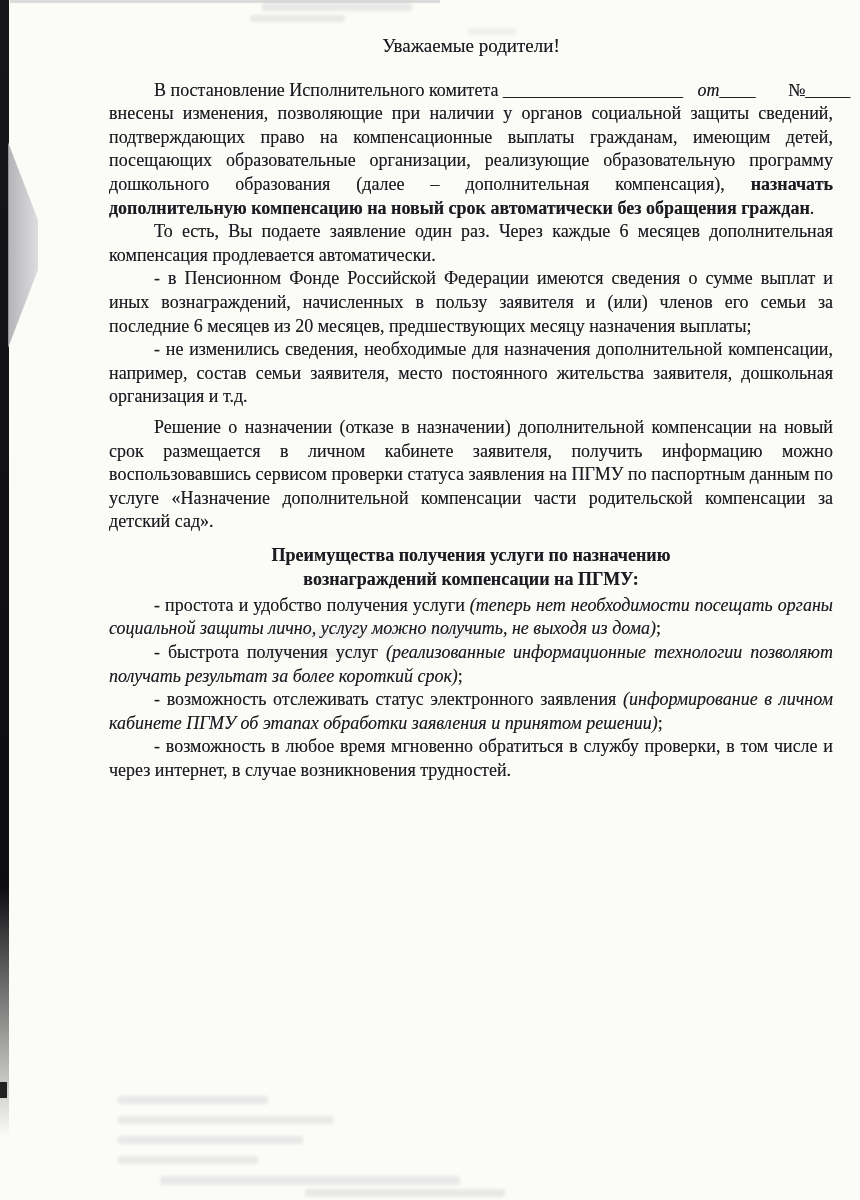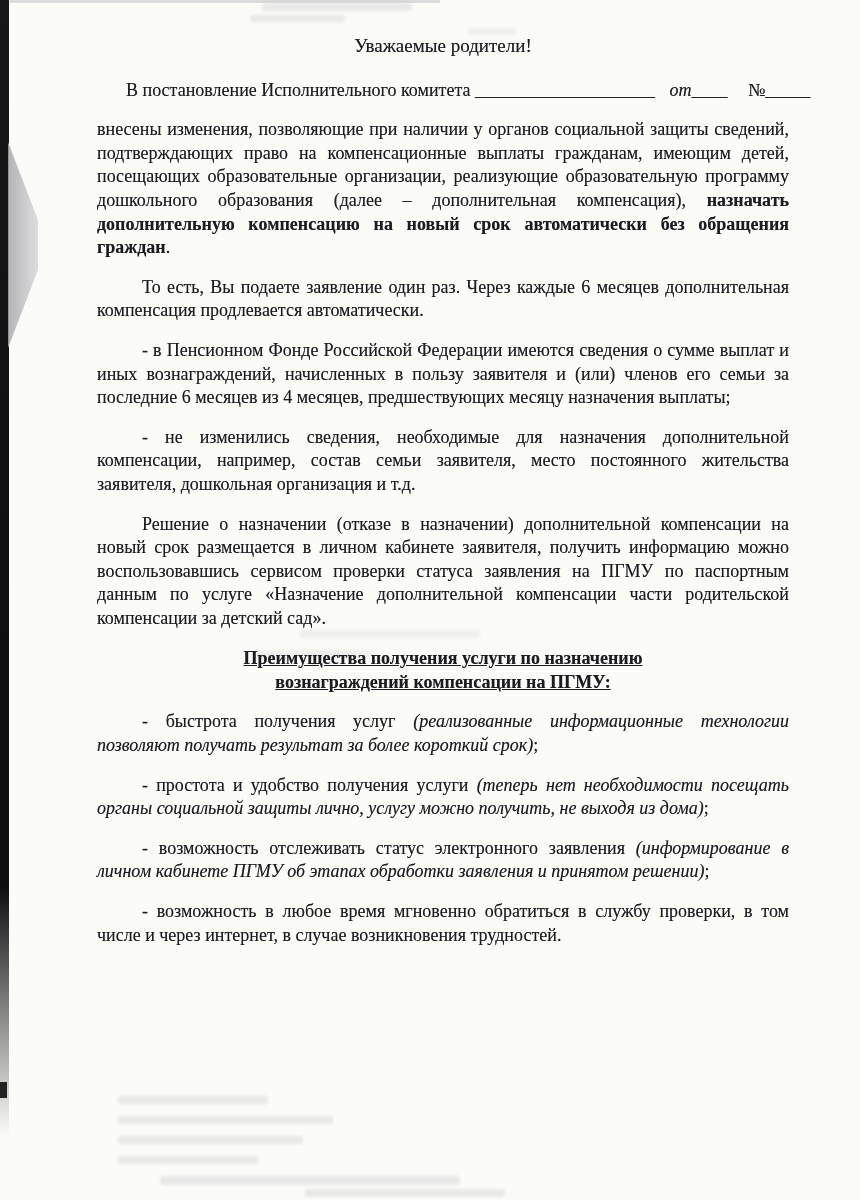--- a/index.html
+++ b/index.html
@@ -19,36 +19,36 @@
     background: linear-gradient(90deg, #a7a7ac, #d8d8dc);
     clip-path: polygon(0 0, 100% 38%, 100% 62%, 0 100%);
     opacity: .85; filter: blur(.4px); }
   .top-streak { position: absolute; left: 10px; top: 0; width: 430px; height: 3px;
     background: #c9c9cd; opacity: .65; }
   .mark-bl { position: absolute; left: 0; top: 1082px; width: 7px; height: 16px; background: #222; }
   .bleed { position: absolute; background: #7d7d92; opacity: .14; filter: blur(1.4px); border-radius: 2px; }
   .bleed.faint { opacity: .09; }
   
   .content {
-    position: absolute; left: 81px; top: 34px; width: 724px;
+    position: absolute; left: 109px; top: 34px; width: 724px;
     font-size: 18px; line-height: 23.6px;
     text-shadow: 0 0 .5px rgba(26,26,36,.5);
   }
   .title { text-align: center; font-size: 19px; margin: 0 0 21px 0; }
   .hline { white-space: nowrap; }
   .hline .lead { margin-left: 45px; }
   .hline .ot { margin-left: 10px; font-style: italic; }
-  .hline .no { margin-left: 16px; }
+  .hline .no { margin-left: 28px; }
   .caption { font-size: 11.5px; line-height: 13px; padding-left: 388px; margin: 0 0 6px 0; }
-  p { margin: 16px; text-align: justify; }
+  p { margin: 0; text-align: justify; }
   .ind { text-indent: 45px; }
   .b { font-weight: 700; }
   .i { font-style: italic; }
   .gap-top { margin-top: 7px; }
-  .benefits-heading { text-align: center; font-weight: 700; margin: 9px 0 3px 0; line-height: 24px; text-decoration: underline; }
+  .benefits-heading { text-align: center; font-weight: 700; margin: 9px 0 3px 0; line-height: 24px; }
   .closing { margin-top: 8px; font-style: italic; }
 </style>
 </head>
 <body>
 
 <div class="edge-strip"></div>
 <div class="fold"></div>
 <div class="top-streak"></div>
 <div class="mark-bl"></div>
 
@@ -73,34 +73,34 @@
     <span class="blank">____________________</span>
     <span class="ot">от____</span>
     <span class="no">№_____</span>
   </div>
 
   <p><span>внесены изменения, позволяющие при наличии у органов социальной защиты сведений, подтверждающих право на компенсационные выплаты гражданам, имеющим детей, посещающих образовательные организации, реализующие образовательную программу дошкольного образования (далее – дополнительная компенсация), </span><span class="b">назначать дополнительную компенсацию на новый срок автоматически без обращения граждан</span><span>.</span></p>
 
   <p class="ind">То есть, Вы подаете заявление один раз. Через каждые 6 месяцев дополнительная компенсация продлевается автоматически.</p>
 
 
-  <p class="ind">- в Пенсионном Фонде Российской Федерации имеются сведения о сумме выплат и иных вознаграждений, начисленных в пользу заявителя и (или) членов его семьи за последние 6 месяцев из 4 месяцев, предшествующих месяцу назначения выплаты;</p>
+  <p class="ind">- в Пенсионном Фонде Российской Федерации имеются сведения о сумме выплат и иных вознаграждений, начисленных в пользу заявителя и (или) членов его семьи за последние 6 месяцев из 20 месяцев, предшествующих месяцу назначения выплаты;</p>
 
   <p class="ind">- не изменились сведения, необходимые для назначения дополнительной компенсации, например, состав семьи заявителя, место постоянного жительства заявителя, дошкольная организация и т.д.</p>
 
   <p class="ind gap-top">Решение о назначении (отказе в назначении) дополнительной компенсации на новый срок размещается в личном кабинете заявителя, получить информацию можно воспользовавшись сервисом проверки статуса заявления на ПГМУ по паспортным данным по услуге «Назначение дополнительной компенсации части родительской компенсации за детский сад».</p>
 
   <div class="benefits-heading">
     <div>Преимущества получения услуги по назначению</div>
     <div>вознаграждений компенсации на ПГМУ:</div>
   </div>
 
+  <p class="ind"><span>- простота и удобство получения услуги </span><span class="i">(теперь нет необходимости посещать органы социальной защиты лично, услугу можно получить, не выходя из дома)</span><span>;</span></p>
+
   <p class="ind"><span>- быстрота получения услуг </span><span class="i">(реализованные информационные технологии позволяют получать результат за более короткий срок)</span><span>;</span></p>
-
-  <p class="ind"><span>- простота и удобство получения услуги </span><span class="i">(теперь нет необходимости посещать органы социальной защиты лично, услугу можно получить, не выходя из дома)</span><span>;</span></p>
 
 
   <p class="ind"><span>- возможность отслеживать статус электронного заявления </span><span class="i">(информирование в личном кабинете ПГМУ об этапах обработки заявления и принятом решении)</span><span>;</span></p>
 
 
   <p class="ind"><span>- возможность в любое время мгновенно обратиться в службу проверки, в том числе и через интернет, в случае возникновения трудностей.</span><span class="i"></span><span></span></p>
 
 
 </div>
 

